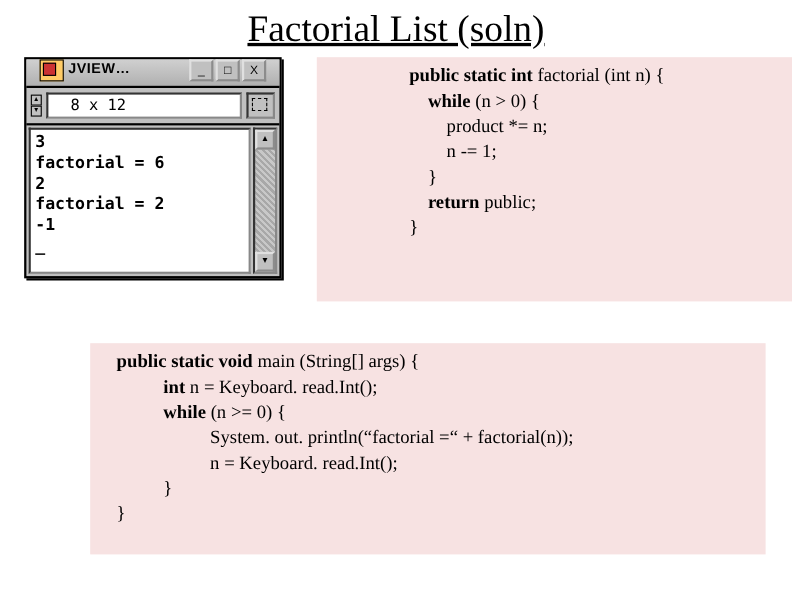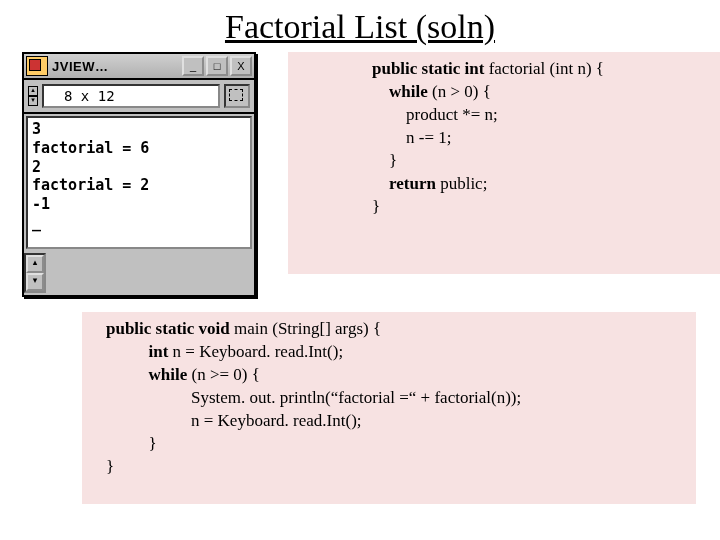--- a/index.html
+++ b/index.html
@@ -29,25 +29,25 @@
     position: absolute;
     left: 22px;
     top: 0px;
     width: 230px;
     background: #c0c0c0;
     border: 2px solid #000;
     box-shadow: 2px 2px 0 #000;
   }
   .titlebar {
     display: flex;
-    align-items: center;
+    align-items: flex-start;
     background: linear-gradient(#d0d0d0,#b0b0b0);
     border-bottom: 2px solid #000;
     height: 24px;
-    padding: 0 2px;
+    padding: 0 12px;
   }
   .sysicon {
     width: 20px;
     height: 18px;
     background: #ffcc66;
     border: 1px solid #000;
     margin-right: 4px;
     position: relative;
   }
   .sysicon::after {
@@ -119,21 +119,20 @@
   }
   .selbox::after {
     content:"";
     position:absolute;
     left:3px; top:3px;
     width:12px; height:10px;
     border: 1px dashed #000;
   }
   .console-wrap {
     display: flex;
-    flex-direction: column;
   }
   .console {
     flex: 1;
     background: #fff;
     border: 2px inset #888;
     margin: 2px;
     font-family: monospace;
     font-size: 15px;
     font-weight: bold;
     line-height: 1.25;

